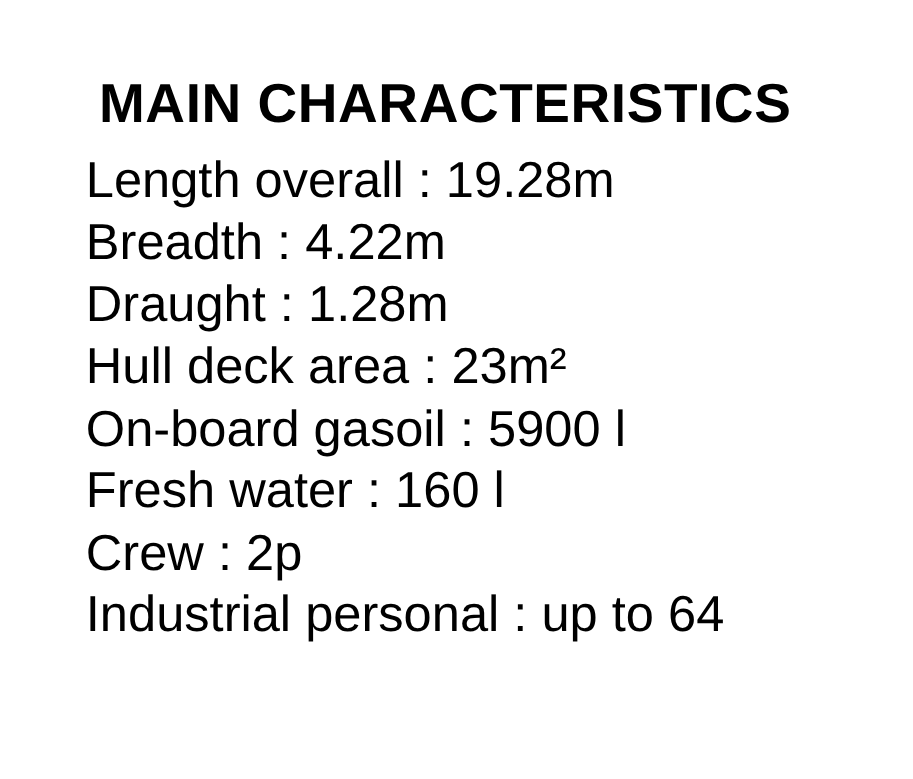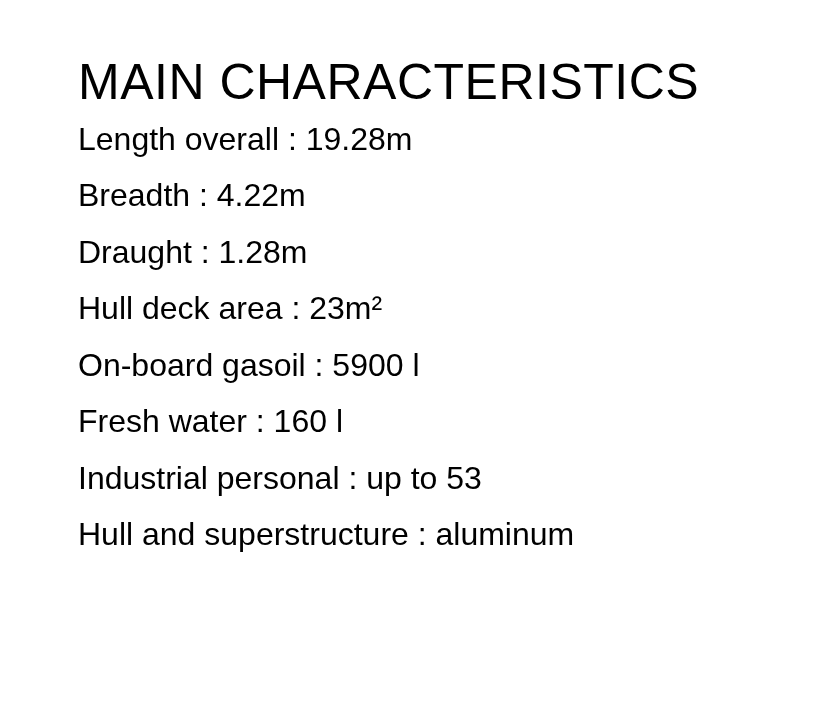--- a/index.html
+++ b/index.html
@@ -11,40 +11,40 @@
     width: 830px;
     height: 708px;
     overflow: hidden;
     font-family: "Liberation Sans", "DejaVu Sans", sans-serif;
     color: #000000;
   }
   .doc {
     padding: 54px 0 0 78px;
   }
   .doc-title {
-    margin: 0;
+    margin: 12px;
     font-size: 50px;
-    font-weight: normal;
+    font-weight: bold;
     line-height: 56.5px;
     letter-spacing: 0.5px;
     white-space: nowrap;
   }
   .spec-line {
-    font-size: 32px;
+    font-size: 46px;
     font-weight: normal;
     line-height: 56.5px;
     white-space: nowrap;
   }
 </style>
 </head>
 <body>
 
 <div class="doc">
   <h1 class="doc-title">MAIN CHARACTERISTICS</h1>
   <div class="spec-line">Length overall : 19.28m</div>
   <div class="spec-line">Breadth : 4.22m</div>
   <div class="spec-line">Draught : 1.28m</div>
   <div class="spec-line">Hull deck area : 23m²</div>
   <div class="spec-line">On-board gasoil : 5900 l</div>
   <div class="spec-line">Fresh water : 160 l</div>
-  <div class="spec-line">Industrial personal : up to 53</div>
-  <div class="spec-line">Hull and superstructure : aluminum</div>
+  <div class="spec-line">Crew : 2p</div>
+  <div class="spec-line">Industrial personal : up to 64</div>
 </div>
 
 </body></html>

